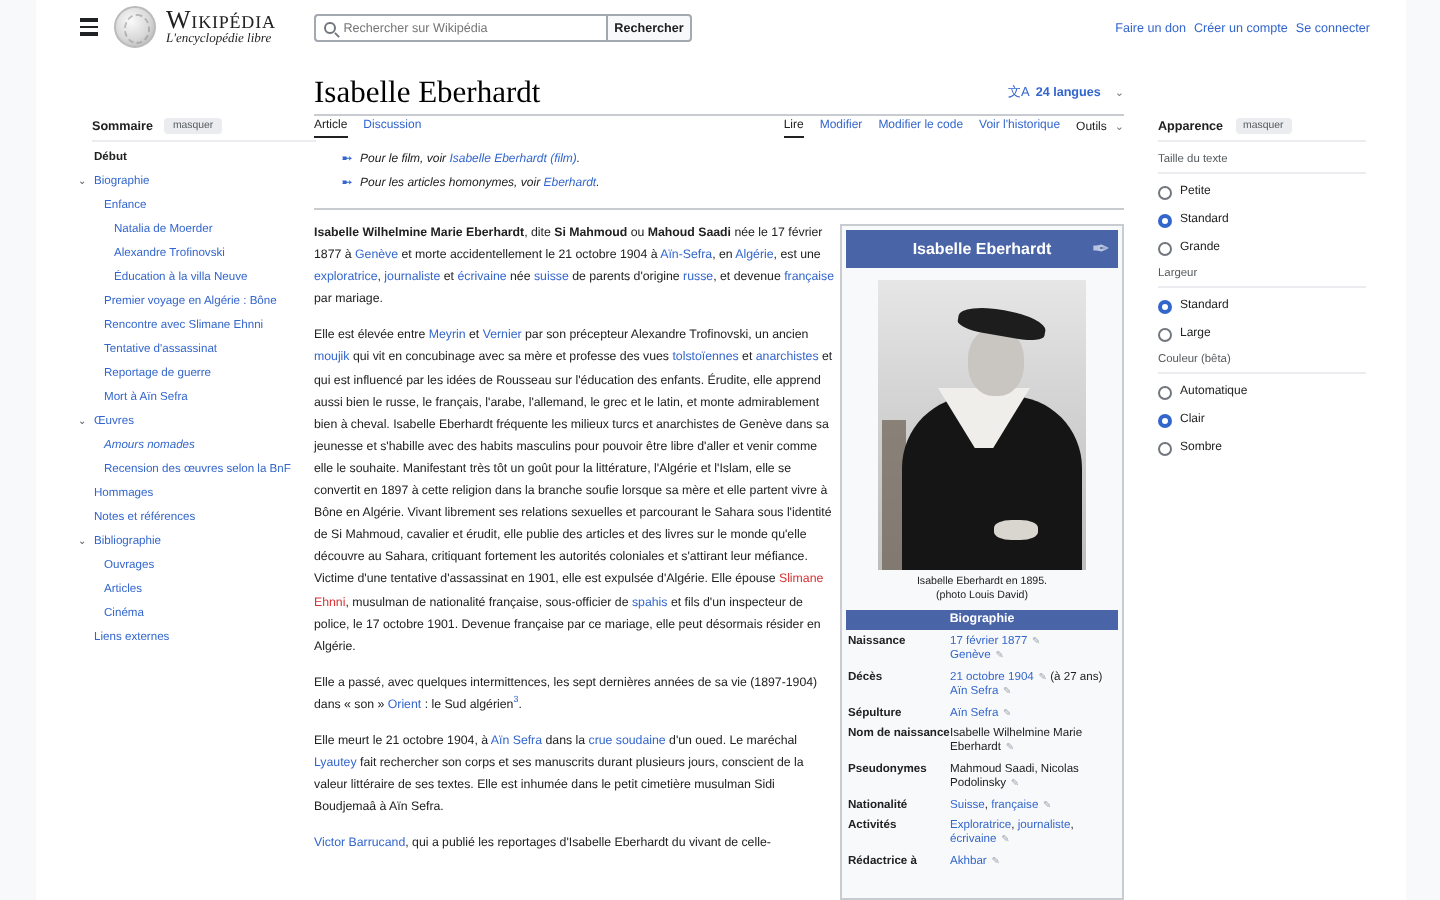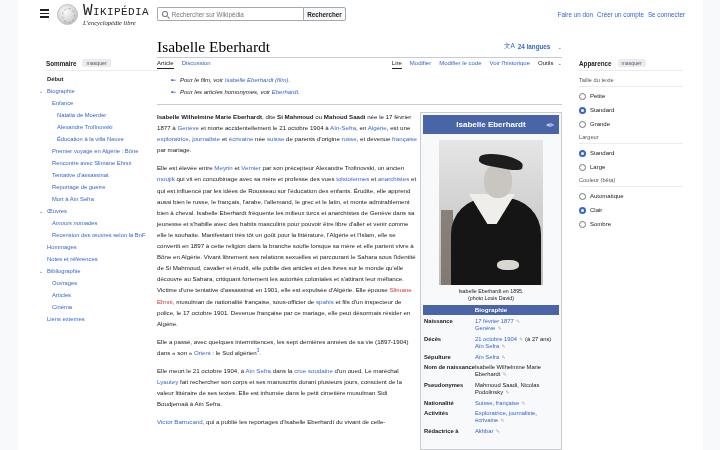--- a/index.html
+++ b/index.html
@@ -10,21 +10,21 @@
   .red { color: #d73333; }
 
   
   .header { position: absolute; left: 0; top: 0; width: 685px; height: 30px; }
   .hamburger { position: absolute; left: 22px; top: 9px; width: 9px; height: 8px; cursor: pointer; }
   .hamburger span { display: block; height: 1.5px; background: #202122; margin-bottom: 2px; }
   .logo { position: absolute; left: 39px; top: 3px; display: flex; align-items: center; }
   .globe { width: 21px; height: 21px; border-radius: 50%; background: radial-gradient(circle at 40% 35%, #fafafa 0%, #d8d8d8 55%, #a9a9a9 100%); border: 1px solid #bbb; position: relative; }
   .globe::after { content: ""; position: absolute; left: 4px; top: 3px; width: 11px; height: 13px; border: 1px dashed #888; border-radius: 50%; opacity: .5; }
   .wordmark { margin-left: 5px; line-height: 1; }
-  .wordmark .w1 { font-family: Liberation Mono, monospace; font-size: 16px; letter-spacing: .4px; font-variant: small-caps; color: #202122; }
+  .wordmark .w1 { font-family: Liberation Serif, serif; font-size: 13px; letter-spacing: .4px; font-variant: small-caps; color: #202122; }
   .wordmark .w2 { font-family: "Liberation Serif", serif; font-size: 6.5px; font-style: italic; color: #202122; margin-top: 1px; }
   .search { position: absolute; left: 139px; top: 7px; width: 189px; height: 14px; display: flex; }
   .search-box { flex: 1; border: 1px solid #a2a9b1; border-right: none; border-radius: 2px 0 0 2px; display: flex; align-items: center; padding-left: 4px; background: #fff; }
   .search-box .mag { width: 6px; height: 6px; border: 1px solid #72777d; border-radius: 50%; position: relative; margin-right: 4px; }
   .search-box .mag::after { content: ""; position: absolute; width: 3px; height: 1px; background: #72777d; left: 4px; top: 5px; transform: rotate(45deg); }
   .search-box input { border: none; outline: none; font-size: 6.3px; color: #72777d; width: 100%; font-family: "Liberation Sans", sans-serif; background: transparent; }
   .search-btn { width: 43px; border: 1px solid #a2a9b1; background: #f8f9fa; font-size: 6.3px; font-weight: bold; border-radius: 0 2px 2px 0; font-family: "Liberation Sans", sans-serif; color: #202122; cursor: pointer; }
   .user-links { position: absolute; right: 18px; top: 11px; font-size: 6.3px; display: flex; gap: 4px; }
 
   

